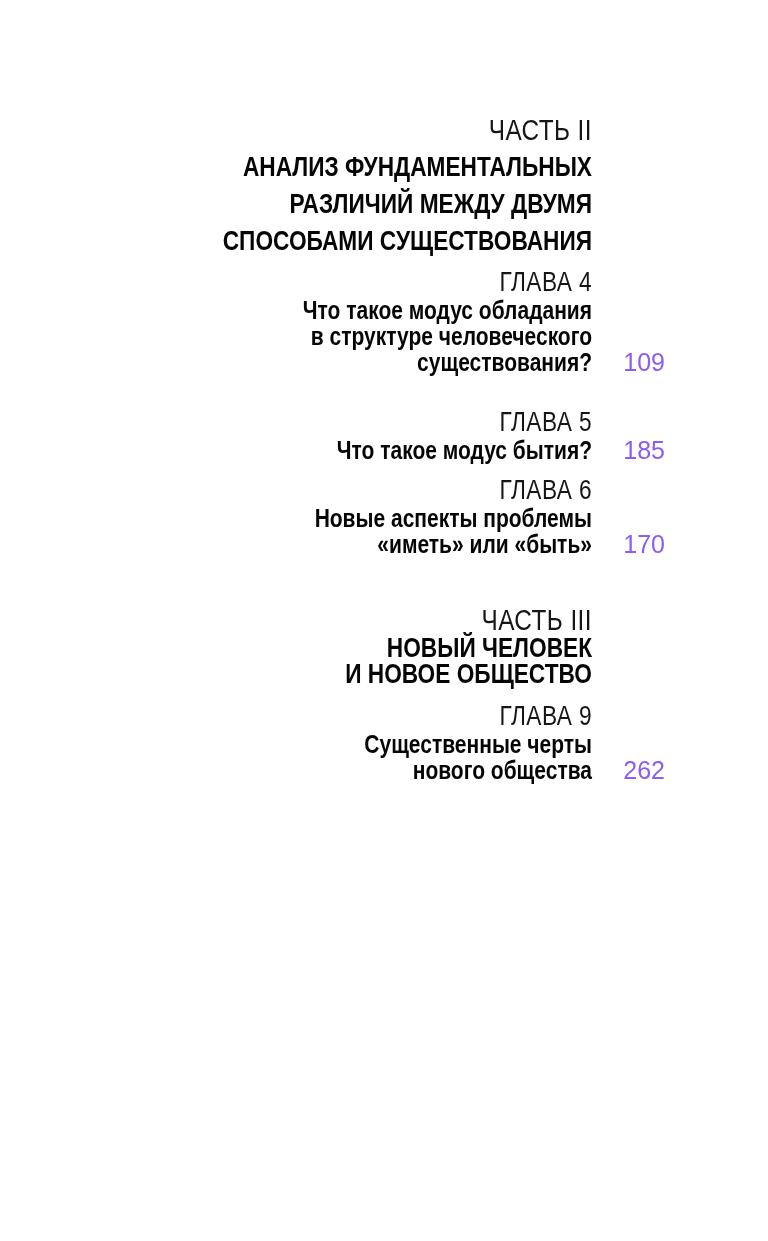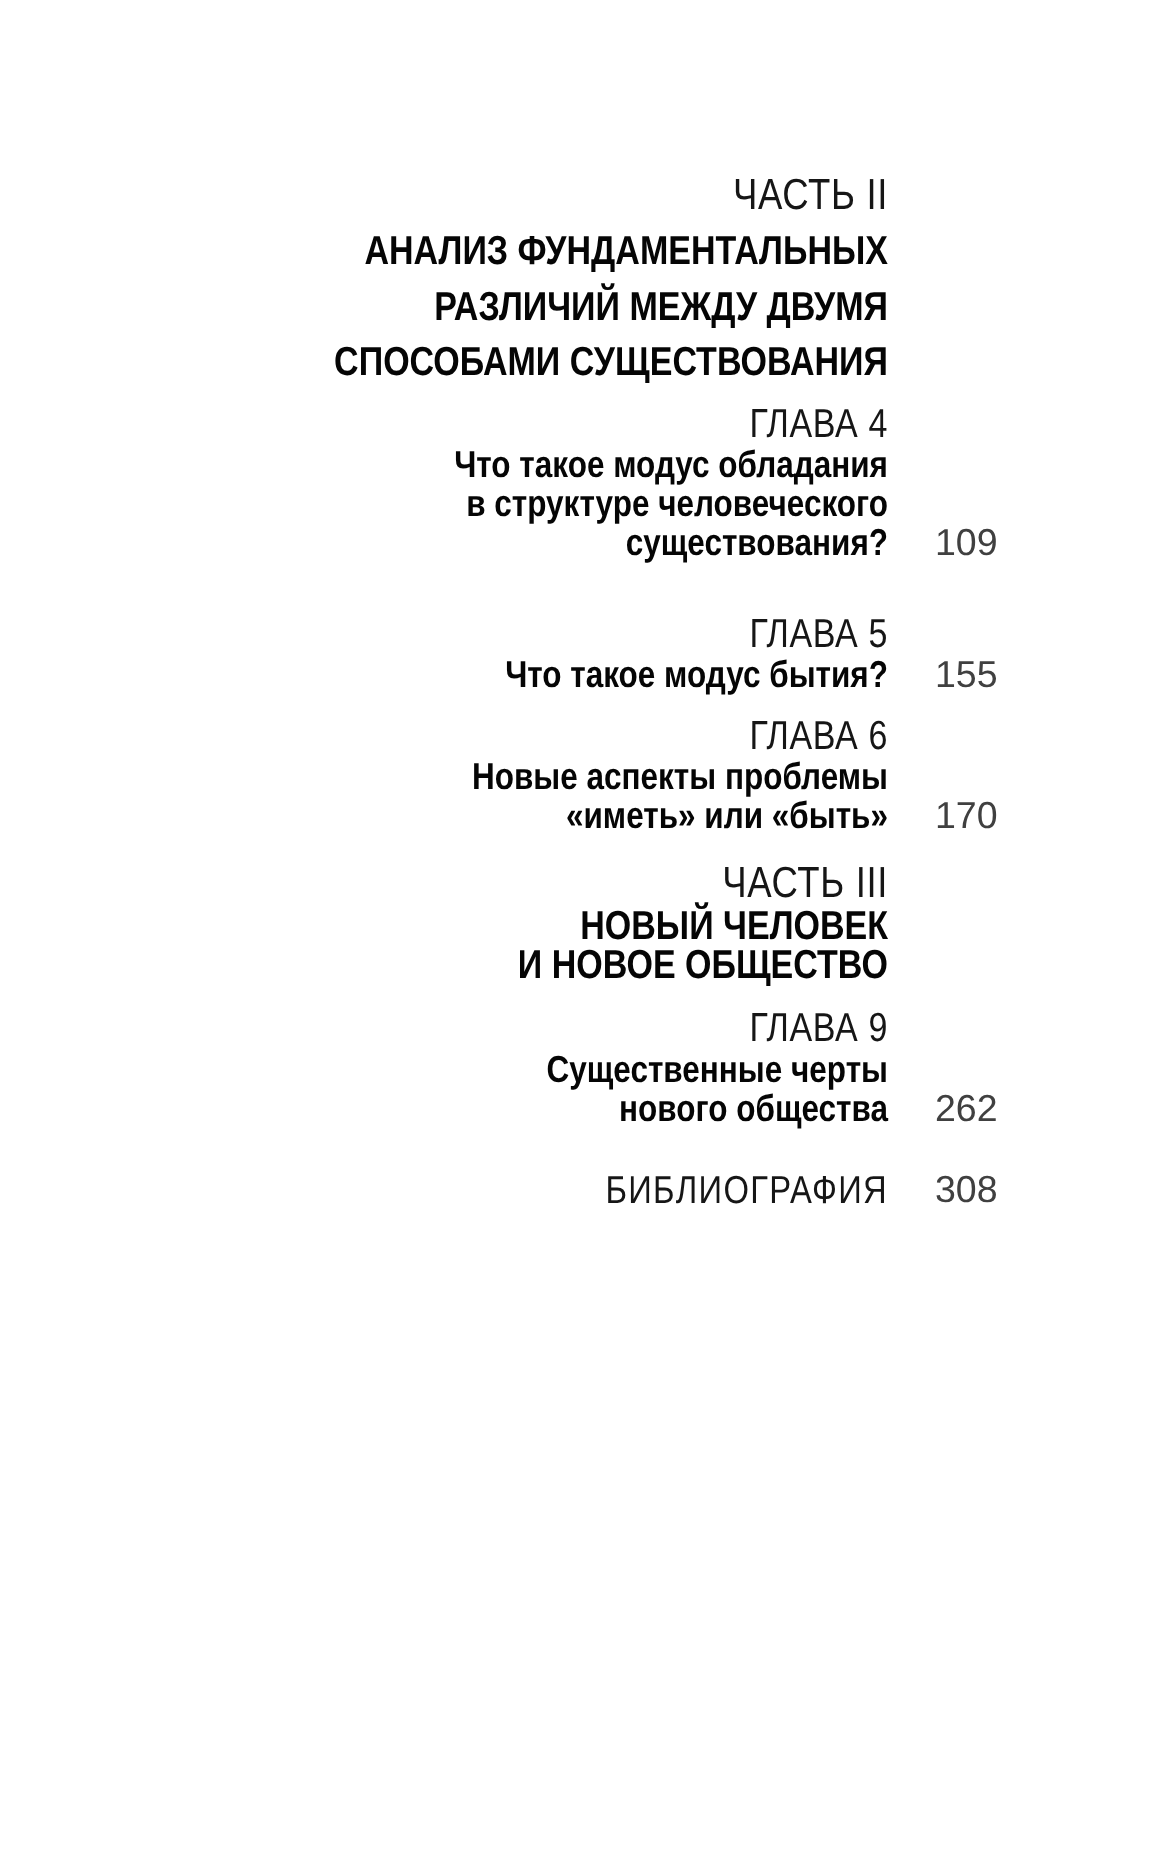--- a/index.html
+++ b/index.html
@@ -54,21 +54,21 @@
   .txt {
     flex: 1;
     text-align: right;
   }
   .num {
     width: 73px;
     text-align: right;
     font-size: 25px;
     font-weight: 300;
     line-height: 26px;
-    color: #404040;
+    color: #8b5cf6;
   }
   .ch-label {
     font-size: 27px;
     font-weight: 300;
     line-height: 30px;
     letter-spacing: 0.5px;
     color: #161616;
   }
   .ch-line {
     font-size: 25px;
@@ -107,51 +107,45 @@
       <div class="ch-line">существования?</div>
     </div>
     <div class="num">109</div>
   </section>
 
   <section class="entry" style="margin-top:32px">
     <div class="txt scx">
       <div class="ch-label">ГЛАВА 5</div>
       <div class="ch-line">Что такое модус бытия?</div>
     </div>
-    <div class="num">155</div>
+    <div class="num">185</div>
   </section>
 
   <section class="entry" style="margin-top:12px">
     <div class="txt scx">
       <div class="ch-label">ГЛАВА 6</div>
       <div class="ch-line">Новые аспекты проблемы</div>
       <div class="ch-line">«иметь» или «быть»</div>
     </div>
     <div class="num">170</div>
   </section>
 
-  <section class="part tight" style="margin-top:17px">
+  <section class="part tight" style="margin-top:48px">
     <div class="scx">
       <div class="kicker">ЧАСТЬ III</div>
       <div class="part-title">НОВЫЙ ЧЕЛОВЕК</div>
       <div class="part-title">И НОВОЕ ОБЩЕСТВО</div>
     </div>
   </section>
 
 
 
   <section class="entry" style="margin-top:14px">
     <div class="txt scx">
       <div class="ch-label">ГЛАВА 9</div>
       <div class="ch-line">Существенные черты</div>
       <div class="ch-line">нового общества</div>
     </div>
     <div class="num">262</div>
   </section>
 
-  <section class="entry bib" style="margin-top:26px">
-    <div class="txt scx">
-      <div class="bib-label">БИБЛИОГРАФИЯ</div>
-    </div>
-    <div class="num">308</div>
-  </section>
 
 </div>
 
 </body></html>

